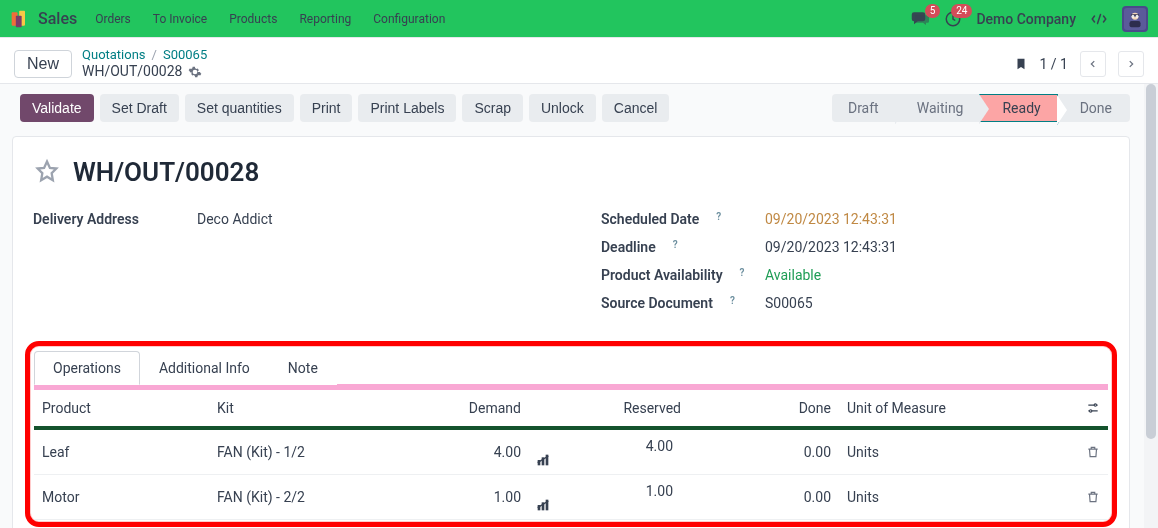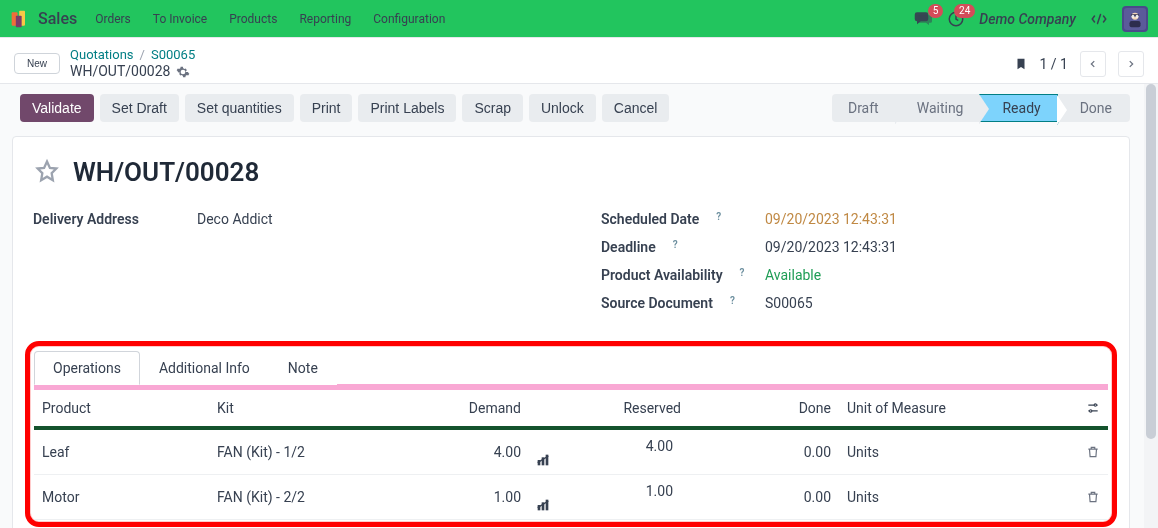--- a/index.html
+++ b/index.html
@@ -6,27 +6,27 @@
   body { font-family: -apple-system, BlinkMacSystemFont, "Segoe UI", Roboto, "Helvetica Neue", Arial, sans-serif; font-size: 14px; color: #374151; background: #f9fafb; width: 1158px; height: 528px; overflow: hidden; position: relative; }
   
   
   .topnav { height: 38px; background: #22c55e; display: flex; align-items: center; padding: 0 10px; border-bottom: 1px solid #e5e7eb; }
   .logo { width: 20px; height: 20px; margin-right: 8px; }
   .app-title { font-size: 16px; font-weight: 500; color: #374151; margin-right: 18px; }
   .nav-item { font-size: 12px; color: #374151; margin-right: 22px; cursor: pointer; }
   .topnav-right { margin-left: auto; display: flex; align-items: center; gap: 14px; }
   .badge-wrap { position: relative; display: inline-block; }
   .badge { position: absolute; top: -6px; right: -10px; background: #d44c59; color: #fff; font-size: 10px; border-radius: 8px; padding: 1px 5px; line-height: 12px; }
-  .company { font-weight: 500; color: #374151; font-style: italic; }
+  .company { font-weight: 500; color: #374151; }
   .avatar { width: 26px; height: 26px; border-radius: 4px; background: #4a4a8a; display: inline-flex; align-items: center; justify-content: center; }
   .avatar svg { width: 22px; height: 22px; }
   
   
   .bcrow { height: 46px; background: #fff; display: flex; align-items: center; padding: 6px 14px 0 14px; border-bottom: 1px solid #e5e7eb; }
-  .btn-new { font-size: 10px; color: #374151; border: 1px solid #cfd4da; background: #fff; padding: 4px 12px; border-radius: 4px; margin-right: 10px; cursor: pointer; }
+  .btn-new { font-size: 16px; color: #374151; border: 1px solid #cfd4da; background: #fff; padding: 4px 12px; border-radius: 4px; margin-right: 10px; cursor: pointer; }
   .bc-col { display: flex; flex-direction: column; line-height: 1.25; }
   .bc-top { display: flex; gap: 6px; align-items: center; font-size: 13px; }
   .bc-link { color: #017e84; cursor: pointer; }
   .bc-sep { color: #9ca3af; }
   .bc-bottom { display: flex; align-items: center; gap: 6px; color: #374151; font-size: 14px; }
   .bcrow-right { margin-left: auto; display: flex; align-items: center; gap: 12px; }
   .pager-count { color: #374151; }
   .pager-btn { width: 26px; height: 26px; border: 1px solid #e5e7eb; background: #fff; display: inline-flex; align-items: center; justify-content: center; cursor: pointer; color: #6b7280; border-radius: 3px; }
   
   
@@ -38,21 +38,21 @@
   .content { position: relative; width: calc(100% - 16px); padding: 10px 12px 0 12px; }
   .toolbar { display: flex; align-items: center; gap: 6px; margin-bottom: 14px; }
   .btn { font-size: 14px; border: none; padding: 6px 12px; border-radius: 4px; background: #e9ecef; color: #374151; cursor: pointer; }
   .btn-primary { background: #71486b; color: #fff; margin-left: 8px; }
   .statusbar { margin-left: auto; display: flex; align-items: stretch; }
   
   .arrow-wrap { display:flex; align-items:stretch; }
   .arrow-step { position:relative; padding:6px 16px 6px 22px; background:#e9ecef; color:#6b7280; }
   .arrow-step::after { content:""; position:absolute; right:-10px; top:0; width:0; height:0; border-top:15px solid transparent; border-bottom:15px solid transparent; border-left:10px solid #e9ecef; z-index:1; }
   .arrow-step::before { content:""; position:absolute; right:-11px; top:0; width:0; height:0; border-top:15px solid transparent; border-bottom:15px solid transparent; border-left:11px solid #dbe0e6; z-index:0; }
-  .arrow-step.active { background:#7dd3fc; border:1px solid #017e84; color:#374151; padding:5px 16px 5px 22px; }
+  .arrow-step.active { background:#fca5a5; border:1px solid #017e84; color:#374151; padding:5px 16px 5px 22px; }
   .arrow-step.active::after { border-left-color:#fff; }
   .arrow-step.active::before { border-left-color:#017e84; }
   .arrow-step.first { padding-left:16px; border-top-left-radius:4px; border-bottom-left-radius:4px;}
   .arrow-step.last::after, .arrow-step.last::before { display:none; }
   .arrow-step.last { border-top-right-radius:4px; border-bottom-right-radius:4px; padding-right:18px; }
   
   .sheet { background: #fff; border: 1px solid #e5e7eb; border-radius: 4px; padding: 20px 20px 0 20px; }
   .title-row { display: flex; align-items: center; gap: 12px; margin-bottom: 18px; }
   .star { color: #9ca3af; }
   .rec-title { font-size: 26px; font-weight: 600; color: #1f2937; }

